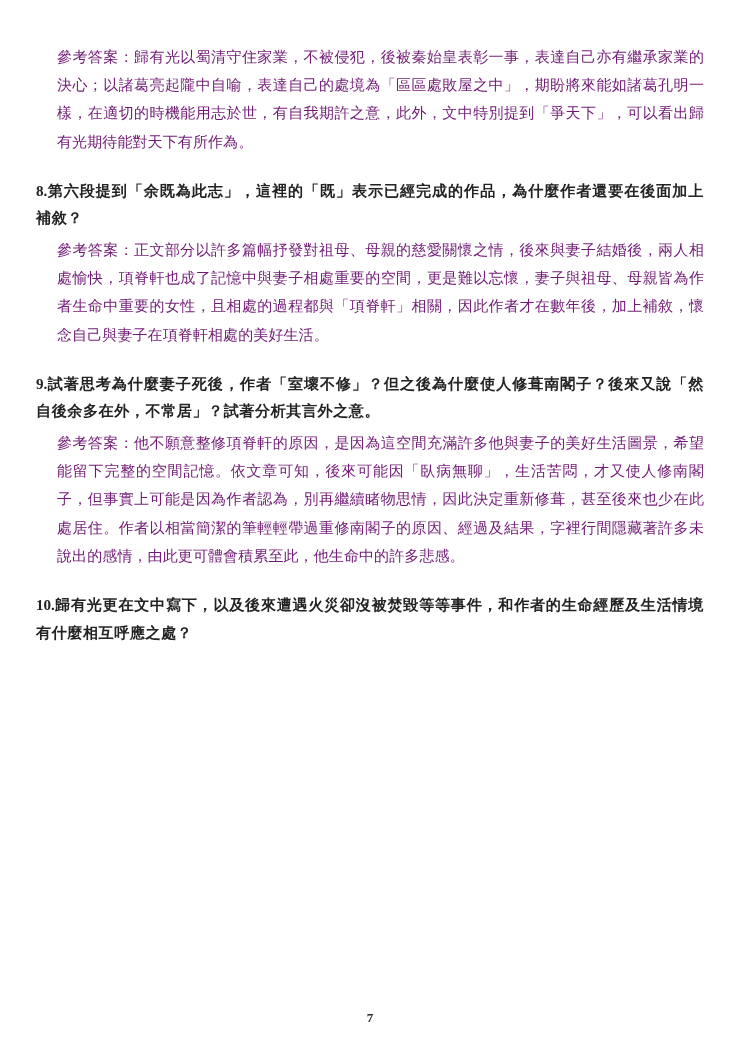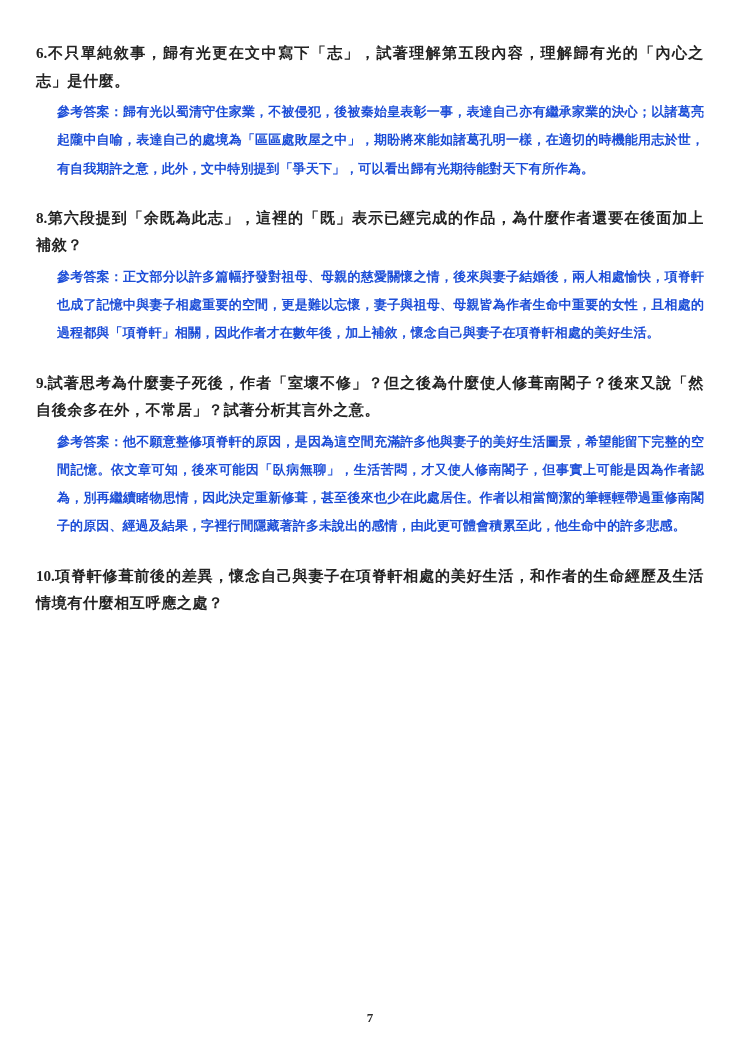--- a/index.html
+++ b/index.html
@@ -51,29 +51,28 @@
   
   .question .qnum {
     font-family: "Liberation Serif", "DejaVu Serif", serif;
     font-weight: 600;
     letter-spacing: 0;
   }
 
   .answer {
     margin: 3px 0 0 0;
     font-family: "DejaVu Sans", "Liberation Sans", sans-serif;
-    font-size: 13px;
+    font-size: 15px;
     line-height: 28.2px;
     letter-spacing: 0.1px;
     text-align: justify;
     text-justify: inter-character;
-    color: #1d4ed8;
+    color: #701a75;
     padding-left: 21px;
     text-indent: 0;
-    font-weight: bold;
   }
 
   .answer .alabel {
     font-family: "DejaVu Sans", "Liberation Sans", sans-serif;
   }
 
   .answer-follow {
     margin: 0;
     font-family: "DejaVu Sans", "Liberation Sans", sans-serif;
     font-size: 15px;
@@ -106,37 +105,36 @@
   }
 </style>
 </head>
 <body>
 
 <div class="page">
 
   <div class="content">
 
     <div class="qa-block gap-md">
-      <p class="question"><span class="qnum">6.</span><span>不只單純敘事，歸有光更在文中寫下「志」，試著理解第五段內容，理解歸有光的「內心之志」是什麼。</span></p>
       <p class="answer"><span class="alabel">參考答案：</span><span>歸有光以蜀清守住家業，不被侵犯，後被秦始皇表彰一事，表達自己亦有繼承家業的決心；以諸葛亮起隴中自喻，表達自己的處境為「區區處敗屋之中」，期盼將來能如諸葛孔明一樣，在適切的時機能用志於世，有自我期許之意，此外，文中特別提到「爭天下」，可以看出歸有光期待能對天下有所作為。</span></p>
     </div>
 
 
     <div class="qa-block gap-md">
       <p class="question"><span class="qnum">8.</span><span>第六段提到「余既為此志」，這裡的「既」表示已經完成的作品，為什麼作者還要在後面加上補敘？</span></p>
       <p class="answer"><span class="alabel">參考答案：</span><span>正文部分以許多篇幅抒發對祖母、母親的慈愛關懷之情，後來與妻子結婚後，兩人相處愉快，項脊軒也成了記憶中與妻子相處重要的空間，更是難以忘懷，妻子與祖母、母親皆為作者生命中重要的女性，且相處的過程都與「項脊軒」相關，因此作者才在數年後，加上補敘，懷念自己與妻子在項脊軒相處的美好生活。</span></p>
     </div>
 
     <div class="qa-block gap-md">
       <p class="question"><span class="qnum">9.</span><span>試著思考為什麼妻子死後，作者「室壞不修」？但之後為什麼使人修葺南閣子？後來又說「然自後余多在外，不常居」？試著分析其言外之意。</span></p>
       <p class="answer"><span class="alabel">參考答案：</span><span>他不願意整修項脊軒的原因，是因為這空間充滿許多他與妻子的美好生活圖景，希望能留下完整的空間記憶。依文章可知，後來可能因「臥病無聊」，生活苦悶，才又使人修南閣子，但事實上可能是因為作者認為，別再繼續睹物思情，因此決定重新修葺，甚至後來也少在此處居住。作者以相當簡潔的筆輕輕帶過重修南閣子的原因、經過及結果，字裡行間隱藏著許多未說出的感情，由此更可體會積累至此，他生命中的許多悲感。</span></p>
     </div>
 
     <div class="qa-block">
-      <p class="question"><span class="qnum">10.</span><span>項脊軒修葺前後的差異，懷念自己與妻子在項脊軒相處的美好生活，和作者的生命經歷及生活情境有什麼相互呼應之處？</span></p>
+      <p class="question"><span class="qnum">10.</span><span>歸有光更在文中寫下，以及後來遭遇火災卻沒被焚毀等等事件，和作者的生命經歷及生活情境有什麼相互呼應之處？</span></p>
     </div>
 
   </div>
 
   <div class="footer">
     <span class="page-number">7</span>
   </div>
 
 </div>
 

